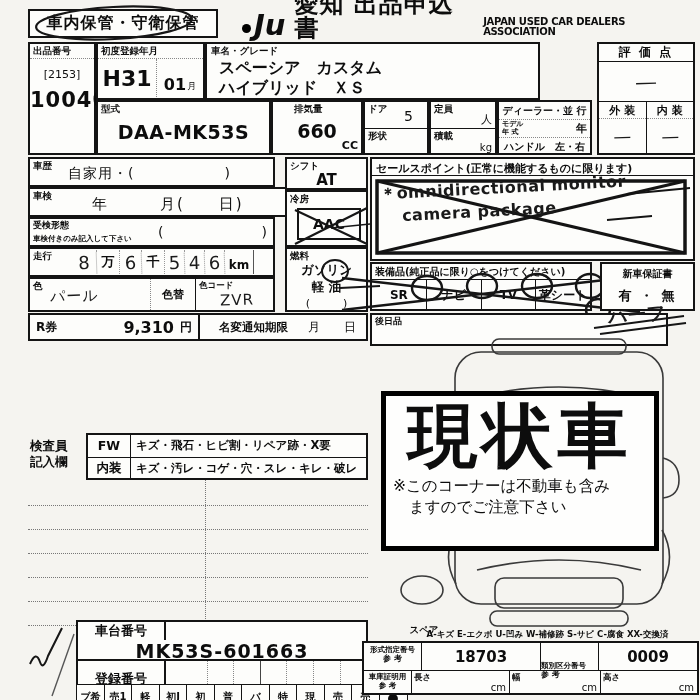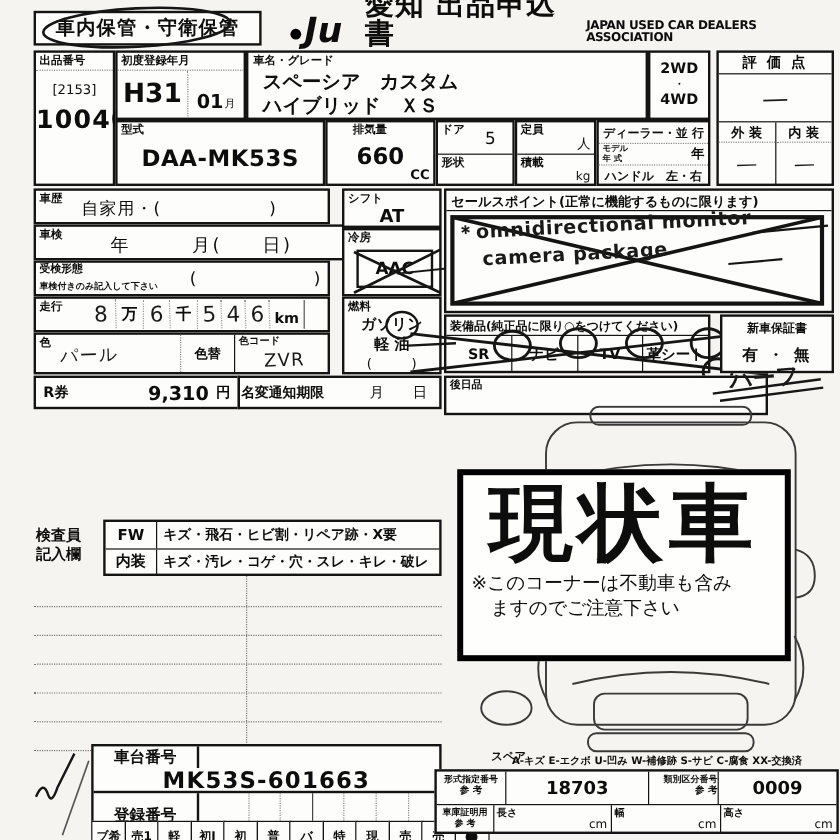--- a/index.html
+++ b/index.html
@@ -18,21 +18,21 @@
 <div class="sheet">
 
   <div class="box ctr" style="left:28px;top:9px;width:190px;height:29px;">
     <span style="font-size:16px;font-weight:700;letter-spacing:1px;">車内保管・守衛保管</span>
   </div>
   <svg class="abs" style="left:32px;top:0;pointer-events:none;" width="170" height="46">
     <ellipse cx="82" cy="23" rx="78" ry="16" fill="none" stroke="#161616" stroke-width="2.2" transform="rotate(-3 82 23)"></ellipse>
   </svg>
   <div class="abs" style="left:242px;top:8px;height:32px;display:flex;align-items:flex-end;">
     <span style="width:9px;height:9px;background:#000;border-radius:50%;margin:0 3px 7px 0;"></span>
-    <span style="font-size:29px;font-weight:900;font-style:italic;line-height:1;margin-right:19px;">Ju</span>
+    <span style="font-size:29px;font-weight:900;font-style:italic;line-height:1;margin-right:9px;">Ju</span>
     <span style="font-size:24px;font-weight:900;line-height:1;margin-right:5px;letter-spacing:1px;">愛知 出品申込書</span>
     <span style="font-size:10px;font-weight:700;line-height:1;margin-bottom:3px;letter-spacing:-0.3px;">JAPAN USED CAR DEALERS ASSOCIATION</span>
   </div>
 
   <div class="box" style="left:28px;top:42px;width:68px;height:113px;">
     <div class="lbl" style="padding:2px 3px;border-bottom:1px dotted #888;">出品番号</div>
     <div style="font-size:11px;text-align:center;margin-top:9px;">[2153]</div>
     <div style="font-size:21px;font-weight:700;text-align:center;margin-top:7px;letter-spacing:1px;">10040</div>
   </div>
 
@@ -46,25 +46,20 @@
       </div>
     </div>
   </div>
 
   <div class="box" style="left:205px;top:42px;width:335px;height:58px;">
     <div class="lbl" style="padding:2px 4px;">車名・グレード</div>
     <div style="font-size:16px;font-weight:700;padding-left:12px;line-height:1.25;">スペーシア　カスタム</div>
     <div style="font-size:16px;font-weight:700;padding-left:12px;line-height:1.25;">ハイブリッド　ＸＳ</div>
   </div>
 
-  <div class="box" style="left:540px;top:42px;width:52px;height:58px;display:flex;flex-direction:column;align-items:center;justify-content:center;line-height:1.15;">
-    <span style="font-size:12px;font-weight:600;">2WD</span>
-    <span style="font-size:10px;">・</span>
-    <span style="font-size:12px;font-weight:600;">4WD</span>
-  </div>
 
   <div class="box" style="left:96px;top:100px;width:175px;height:55px;">
     <div class="lbl" style="padding:2px 3px;">型式</div>
     <div style="font-size:19px;font-weight:800;text-align:center;margin-top:5px;letter-spacing:0.5px;">DAA-MK53S</div>
   </div>
 
   <div class="box" style="left:271px;top:100px;width:92px;height:55px;">
     <div class="lbl" style="padding:2px 3px;margin-left:18px;">排気量</div>
     <div style="font-size:19px;font-weight:800;text-align:center;margin-top:4px;">660</div>
     <div class="abs" style="right:3px;bottom:1px;font-size:11px;font-weight:700;">CC</div>
@@ -185,21 +180,21 @@
       <ellipse cx="22" cy="14" rx="13" ry="11" fill="none" stroke="#161616" stroke-width="2"></ellipse>
     </svg>
   </div>
 
   <div class="box" style="left:28px;top:313px;width:172px;height:28px;display:flex;align-items:center;">
     <span style="font-size:12px;font-weight:700;margin-left:6px;">R券</span>
     <span style="flex:1;text-align:right;font-size:16px;font-weight:800;">9,310</span>
     <span style="font-size:12px;font-weight:700;margin:0 6px 0 6px;">円</span>
   </div>
   <div class="box" style="left:198px;top:313px;width:170px;height:28px;display:flex;align-items:center;">
-    <span style="font-size:11.5px;font-weight:700;margin-left:1px;">名変通知期限</span>
+    <span style="font-size:11.5px;font-weight:700;margin-left:19px;">名変通知期限</span>
     <span style="flex:1;text-align:right;font-size:12px;margin-right:10px;">月　　日</span>
   </div>
 
 
   <div class="abs" style="left:30px;top:438px;width:54px;font-size:12.5px;font-weight:700;line-height:1.3;">
     <div>検査員</div>
     <div>記入欄</div>
   </div>
   <div class="box" style="left:86px;top:433px;width:282px;height:47px;">
     <div style="display:flex;height:21.5px;align-items:center;">
@@ -253,21 +248,21 @@
     <line x1="2" y1="52" x2="300" y2="18" stroke="#161616" stroke-width="2.4"></line>
     <line x1="2" y1="20" x2="300" y2="54" stroke="#161616" stroke-width="2.4"></line>
     <line x1="0" y1="30" x2="40" y2="28" stroke="#161616" stroke-width="2"></line>
   </svg>
 
   <div class="box" style="left:600px;top:262px;width:95px;height:49px;">
     <div style="font-size:10px;font-weight:700;text-align:center;margin-top:3px;">新車保証書</div>
     <div style="font-size:13px;font-weight:700;text-align:center;margin-top:6px;letter-spacing:2px;">有 ・ 無</div>
   </div>
 
-  <div class="box" style="left:370px;top:313px;width:270px;height:33px;">
+  <div class="box" style="left:370px;top:313px;width:298px;height:33px;">
     <div class="lbl" style="padding:2px 3px;font-size:9px;">後日品</div>
   </div>
   <svg class="abs" style="left:592px;top:302px;pointer-events:none;" width="96" height="36">
     <line x1="2" y1="26" x2="92" y2="14" stroke="#161616" stroke-width="2"></line>
     <line x1="8" y1="32" x2="94" y2="21" stroke="#161616" stroke-width="2"></line>
   </svg>
   <div class="hand abs" style="left:608px;top:302px;font-size:19px;font-weight:600;transform:rotate(-5deg);">ハーフ</div>
 
   <svg class="abs" style="left:392px;top:338px;" width="296" height="305" viewBox="0 0 296 305">
     <g fill="none" stroke="#3a3a3a" stroke-width="1.6">
@@ -331,21 +326,21 @@
 
   <div class="abs" style="left:400px;top:629px;width:295px;font-size:8.5px;font-weight:600;text-align:center;white-space:nowrap;">A-キズ  E-エクボ  U-凹み  W-補修跡  S-サビ  C-腐食  XX-交換済</div>
 
   <div class="box" style="left:362px;top:641px;width:337px;height:54px;">
     <div style="display:flex;height:27px;">
       <div style="width:58px;border-right:1.5px solid #141414;text-align:center;line-height:1.25;padding-top:2px;box-sizing:border-box;">
         <div style="font-size:7.5px;font-weight:700;">形式指定番号</div>
         <div style="font-size:8px;font-weight:700;">参 考</div>
       </div>
       <div class="ctr" style="width:118px;border-right:1.5px solid #141414;font-size:15px;font-weight:800;">18703</div>
-      <div style="width:58px;border-right:1.5px solid #141414;text-align:right;line-height:1.25;padding-top:2px;box-sizing:border-box;">
+      <div style="width:58px;border-right:1.5px solid #141414;text-align:left;line-height:1.25;padding-top:18px;box-sizing:border-box;">
         <div style="font-size:7.5px;font-weight:700;">類別区分番号</div>
         <div style="font-size:8px;font-weight:700;">参 考</div>
       </div>
       <div class="ctr" style="flex:1;font-size:15px;font-weight:800;">0009</div>
     </div>
     <div style="display:flex;height:23px;border-top:1.5px solid #141414;">
       <div style="width:48px;border-right:1.5px solid #141414;text-align:center;line-height:1.2;padding-top:1px;box-sizing:border-box;">
         <div style="font-size:7.5px;font-weight:700;">車庫証明用</div>
         <div style="font-size:7.5px;font-weight:700;">参 考</div>
       </div>

